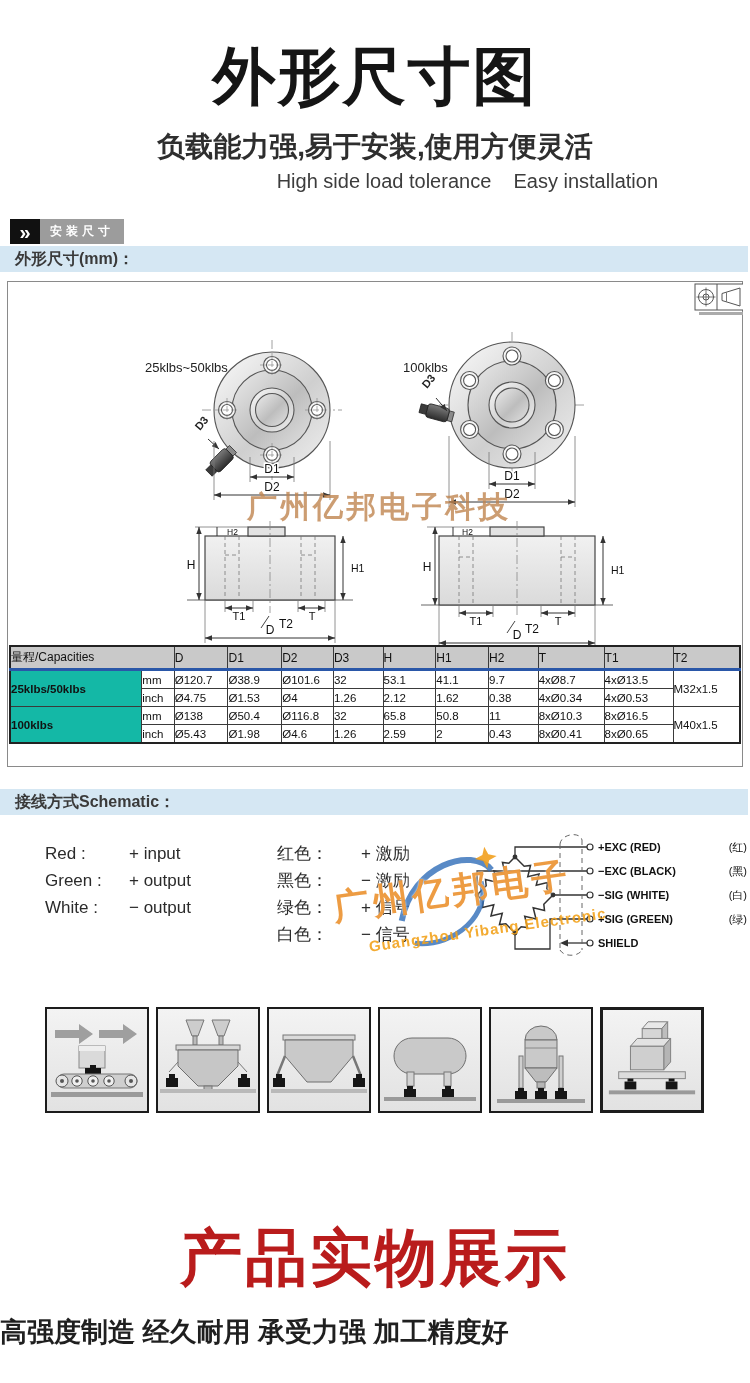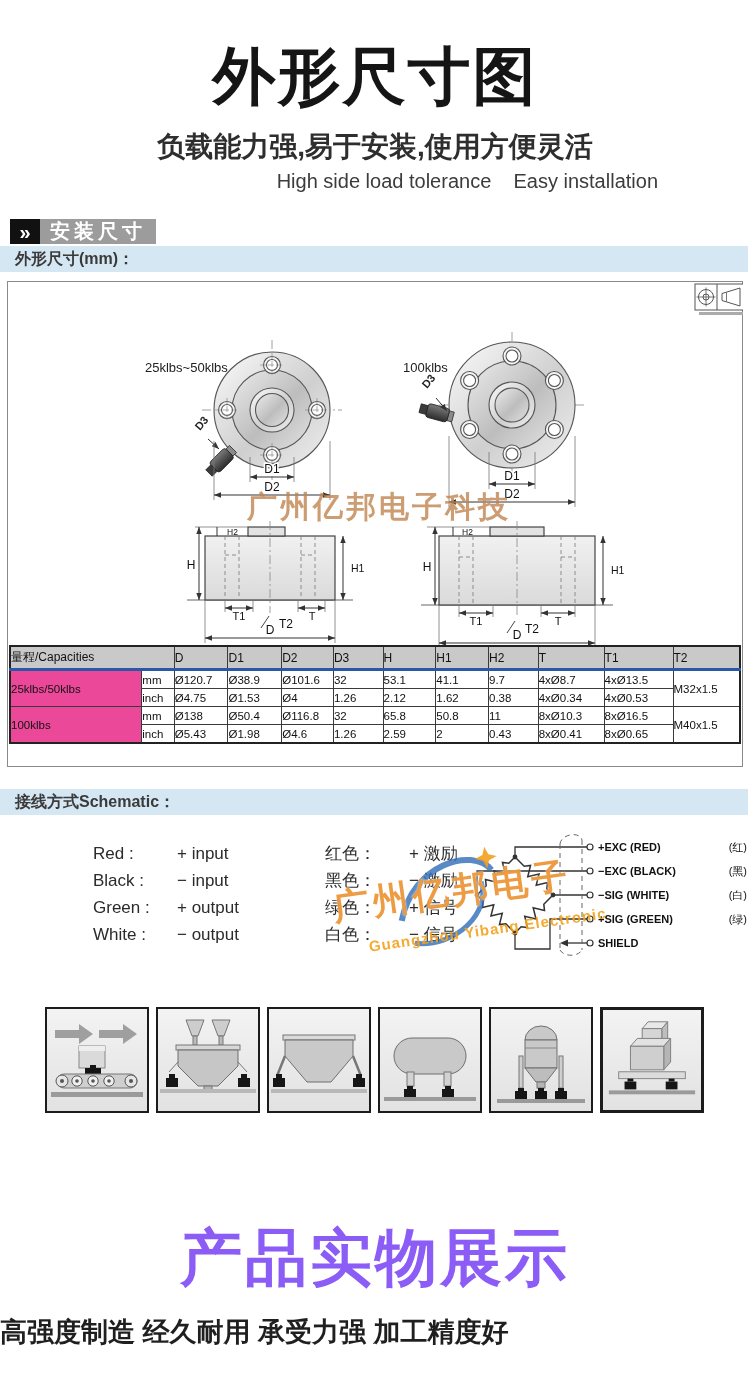--- a/index.html
+++ b/index.html
@@ -8,52 +8,52 @@
   .abs{position:absolute;}
   
   .hero-title{left:0;top:34px;width:750px;text-align:center;font-size:63px;font-weight:900;
               letter-spacing:2px;color:#151515;}
   .hero-sub{left:0;top:128px;width:750px;text-align:center;font-size:28px;font-weight:600;color:#2e2e2e;}
   .hero-en{left:0;top:170px;width:658px;text-align:right;font-size:20px;color:#3c3c3c;white-space:pre;}
   
   .ribbon{left:10px;top:219px;height:25px;display:flex;align-items:stretch;}
   .ribbon .chev{width:30px;background:#111;color:#fff;font-size:20px;font-weight:900;
                 display:flex;align-items:center;justify-content:center;line-height:1;}
-  .ribbon .lab{background:#9c9c9c;color:#fff;font-size:20px;font-weight:700;letter-spacing:4px;
+  .ribbon .lab{background:#9c9c9c;color:#fff;font-size:12px;font-weight:700;letter-spacing:4px;
                display:flex;align-items:center;padding:0 10px;}
   
   .bluebar{left:0;width:748px;height:26px;background:#d5e7f3;color:#3a3a3a;
            font-size:16px;font-weight:700;line-height:26px;padding-left:15px;box-sizing:border-box;}
   
   .panel{left:7px;top:281px;width:736px;height:486px;border:1px solid #8a8a8a;box-sizing:border-box;background:#fff;}
   
   table.spec{left:9px;top:645px;position:absolute;border-collapse:collapse;table-layout:fixed;width:732px;
              font-size:11.5px;color:#111;}
   table.spec td{border:1px solid #3a3a3a;text-align:left;padding:0;height:17px;background:#fff;overflow:hidden;}
   table.spec tr.hd td{background:#c9c9c9;height:21px;font-size:12px;border-bottom:3px solid #2a57a8;}
-  table.spec td.cap{background:#ec4899;}
+  table.spec td.cap{background:#14b8a6;font-weight:bold;}
   table.spec{border:2px solid #222;}
   
-  .wire-col{top:840px;width:260px;margin-left:48px;}
+  .wire-col{top:840px;width:260px;}
   .wire-row{display:flex;height:27px;align-items:center;font-size:17px;color:#2b2b2b;font-weight:500;}
   .wire-row .wl{width:84px;}
   
   .wm2{left:318px;top:836px;width:350px;height:132px;transform:rotate(-8deg);pointer-events:none;z-index:4;}
   .wm2 .cnt{position:absolute;left:16px;top:26px;font-size:36px;font-weight:900;letter-spacing:4px;
             color:rgba(233,134,26,0.82);text-shadow:0 0 2px #fff;}
   .wm2 .ent{position:absolute;left:46px;top:84px;font-size:15px;font-weight:700;letter-spacing:1px;
             color:rgba(242,162,28,0.9);}
   
   .apps{left:45px;top:1007px;display:flex;gap:7px;}
   .app-box{width:104px;height:106px;border:2px solid #1c1c1c;background:linear-gradient(#f3f3f3,#e2e2e2);
            box-sizing:border-box;}
   .app-box:last-child{border-width:3px;}
   .app-box svg{width:100%;height:100%;}
   
-  .foot-title{left:0;top:1216px;width:750px;text-align:center;font-size:62px;font-weight:900;letter-spacing:3px;color:#8b5cf6;}
+  .foot-title{left:0;top:1216px;width:750px;text-align:center;font-size:62px;font-weight:900;letter-spacing:3px;color:#b91c1c;}
   .foot-sub{left:0;top:1314px;width:750px;text-align:left;font-size:27px;font-weight:600;color:#1f1f1f;}
   .foot-cap{left:0;top:1354px;width:750px;text-align:center;font-size:16px;font-weight:700;letter-spacing:1px;color:#2a2a2a;}
   svg text{font-family:"Liberation Sans","DejaVu Sans",sans-serif;}
 </style>
 </head>
 <body>
 
 <div id="page">
 
   <div class="abs hero-title">外形尺寸图</div>
@@ -361,24 +361,20 @@
     </table>
 
   <div class="abs bluebar" style="top:789px;">接线方式Schematic：</div>
 
   <div class="abs wire-col" style="left:45px;">
     <div class="wire-row">
       <span class="wl">Red :</span>
       <span>+ input</span>
     </div>
     <div class="wire-row">
-      <span class="wl">Black :</span>
-      <span>− input</span>
-    </div>
-    <div class="wire-row">
       <span class="wl">Green :</span>
       <span>+ output</span>
     </div>
     <div class="wire-row">
       <span class="wl">White :</span>
       <span>− output</span>
     </div>
   </div>
 
   <div class="abs wire-col" style="left:277px;">

